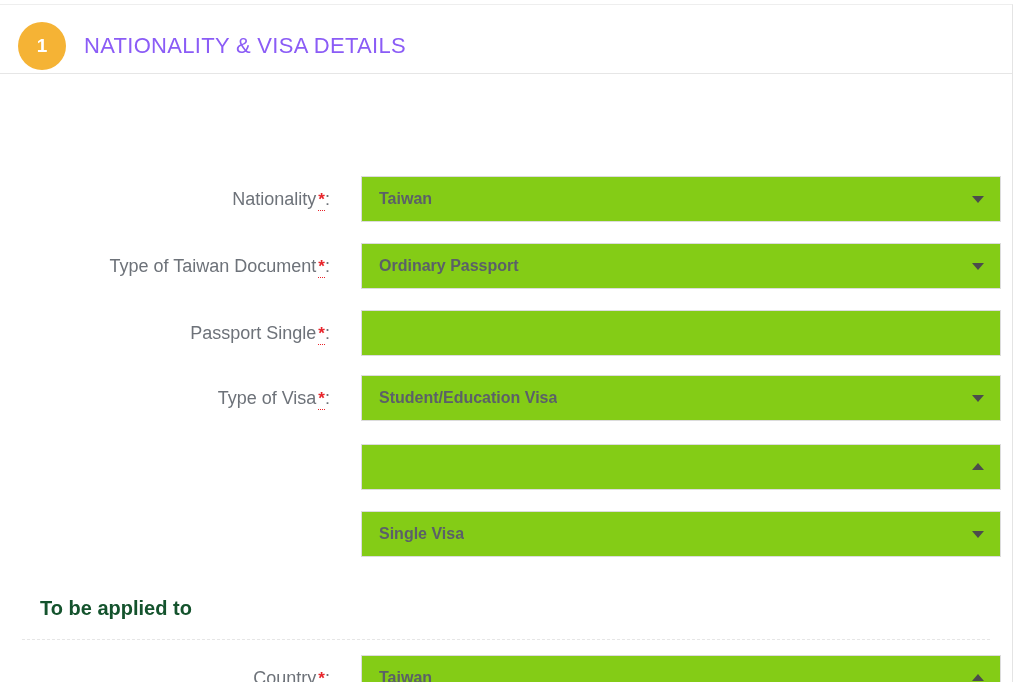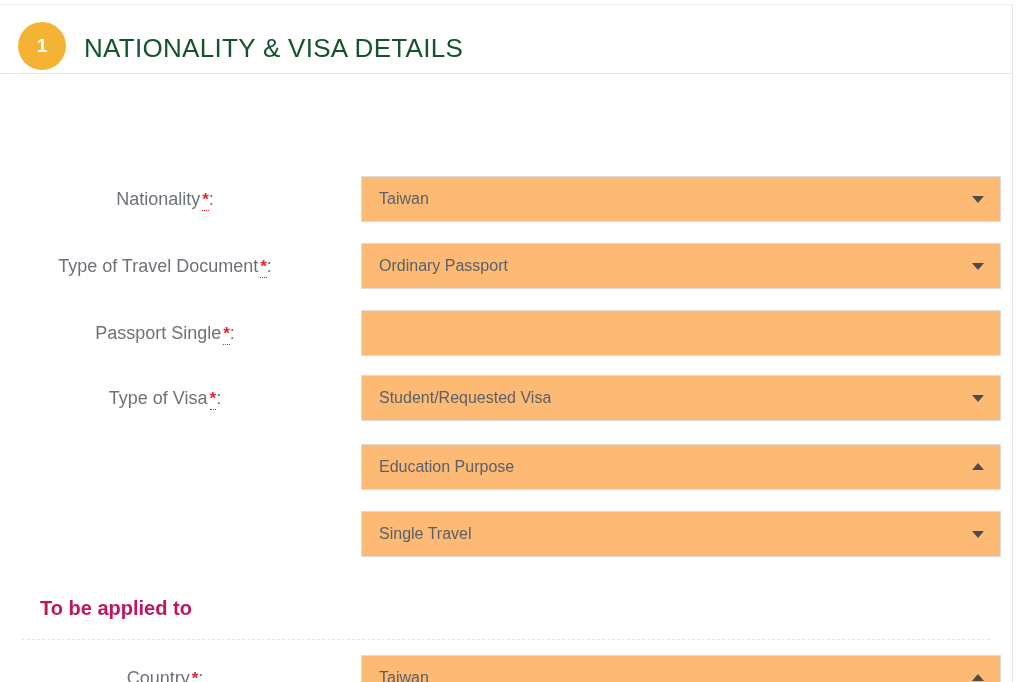--- a/index.html
+++ b/index.html
@@ -53,22 +53,22 @@
     display: flex;
     align-items: center;
     justify-content: center;
     letter-spacing: 0px;
   }
 
   .card-title {
     position: absolute;
     left: 84px;
     top: 28px;
-    font-size: 26px;
-    color: #14532d;
+    font-size: 22px;
+    color: #8b5cf6;
     letter-spacing: 0.3px;
     white-space: nowrap;
   }
 
   
   .form-body {
     position: relative;
     padding-top: 0px;
   }
 
@@ -76,21 +76,21 @@
     position: absolute;
     left: 0;
     width: 1012px;
     height: 46px;
   }
 
   .field-label {
     position: absolute;
     left: 0px;
     width: 330px;
-    text-align: center;
+    text-align: right;
     font-size: 18px;
     color: #6d7279;
     line-height: 46px;
     white-space: nowrap;
   }
 
   .req {
     color: #e8232a;
     font-weight: bold;
     font-size: 17px;
@@ -100,22 +100,23 @@
   }
 
   .colon { color: #6d7279; }
 
   .field-control {
     position: absolute;
     left: 361px;
     top: 0px;
     width: 640px;
     height: 46px;
-    background: #fdba74;
+    background: #84cc16;
     border: 1px solid #dcdcdc;
+    font-weight: bold;
   }
 
   .field-value {
     position: absolute;
     left: 17px;
     top: 0;
     height: 44px;
     line-height: 44px;
     font-size: 16px;
     color: #5b6068;
@@ -135,21 +136,21 @@
   }
   .caret.down { border-top: 7px solid #4c4c4c; }
   .caret.up   { border-bottom: 7px solid #4c4c4c; margin-top: -4px; }
 
   
   .section-heading {
     position: absolute;
     left: 40px;
     font-size: 20px;
     font-weight: bold;
-    color: #be185d;
+    color: #14532d;
     white-space: nowrap;
   }
 
   .section-divider {
     position: absolute;
     left: 22px;
     width: 968px;
     border-top: 1px dashed #e6e6e6;
     height: 0;
   }
@@ -173,21 +174,21 @@
           <span>Nationality</span><span class="req">*</span><span class="colon">:</span>
         </div>
         <div class="field-control">
           <div class="field-value">Taiwan</div>
           <span class="caret down"></span>
         </div>
       </div>
 
       <div class="form-row" style="top:169px">
         <div class="field-label">
-          <span>Type of Travel Document</span><span class="req">*</span><span class="colon">:</span>
+          <span>Type of Taiwan Document</span><span class="req">*</span><span class="colon">:</span>
         </div>
         <div class="field-control">
           <div class="field-value">Ordinary Passport</div>
           <span class="caret down"></span>
         </div>
       </div>
 
       <div class="form-row" style="top:236px">
         <div class="field-label">
           <span>Passport Single</span><span class="req">*</span><span class="colon">:</span>
@@ -195,35 +196,34 @@
         <div class="field-control">
           <div class="field-value"></div>
         </div>
       </div>
 
       <div class="form-row" style="top:301px">
         <div class="field-label">
           <span>Type of Visa</span><span class="req">*</span><span class="colon">:</span>
         </div>
         <div class="field-control">
-          <div class="field-value">Student/Requested Visa</div>
+          <div class="field-value">Student/Education Visa</div>
           <span class="caret down"></span>
         </div>
       </div>
 
       <div class="form-row" style="top:370px">
         <div class="field-control">
-          <div class="field-value">Education Purpose</div>
           <span class="caret up"></span>
         </div>
       </div>
 
       <div class="form-row" style="top:437px">
         <div class="field-control">
-          <div class="field-value">Single Travel</div>
+          <div class="field-value">Single Visa</div>
           <span class="caret down"></span>
         </div>
       </div>
 
       <div class="section-heading" style="top:523px">To be applied to</div>
 
       <div class="section-divider" style="top:565px"></div>
 
       <div class="form-row" style="top:581px">
         <div class="field-label">

